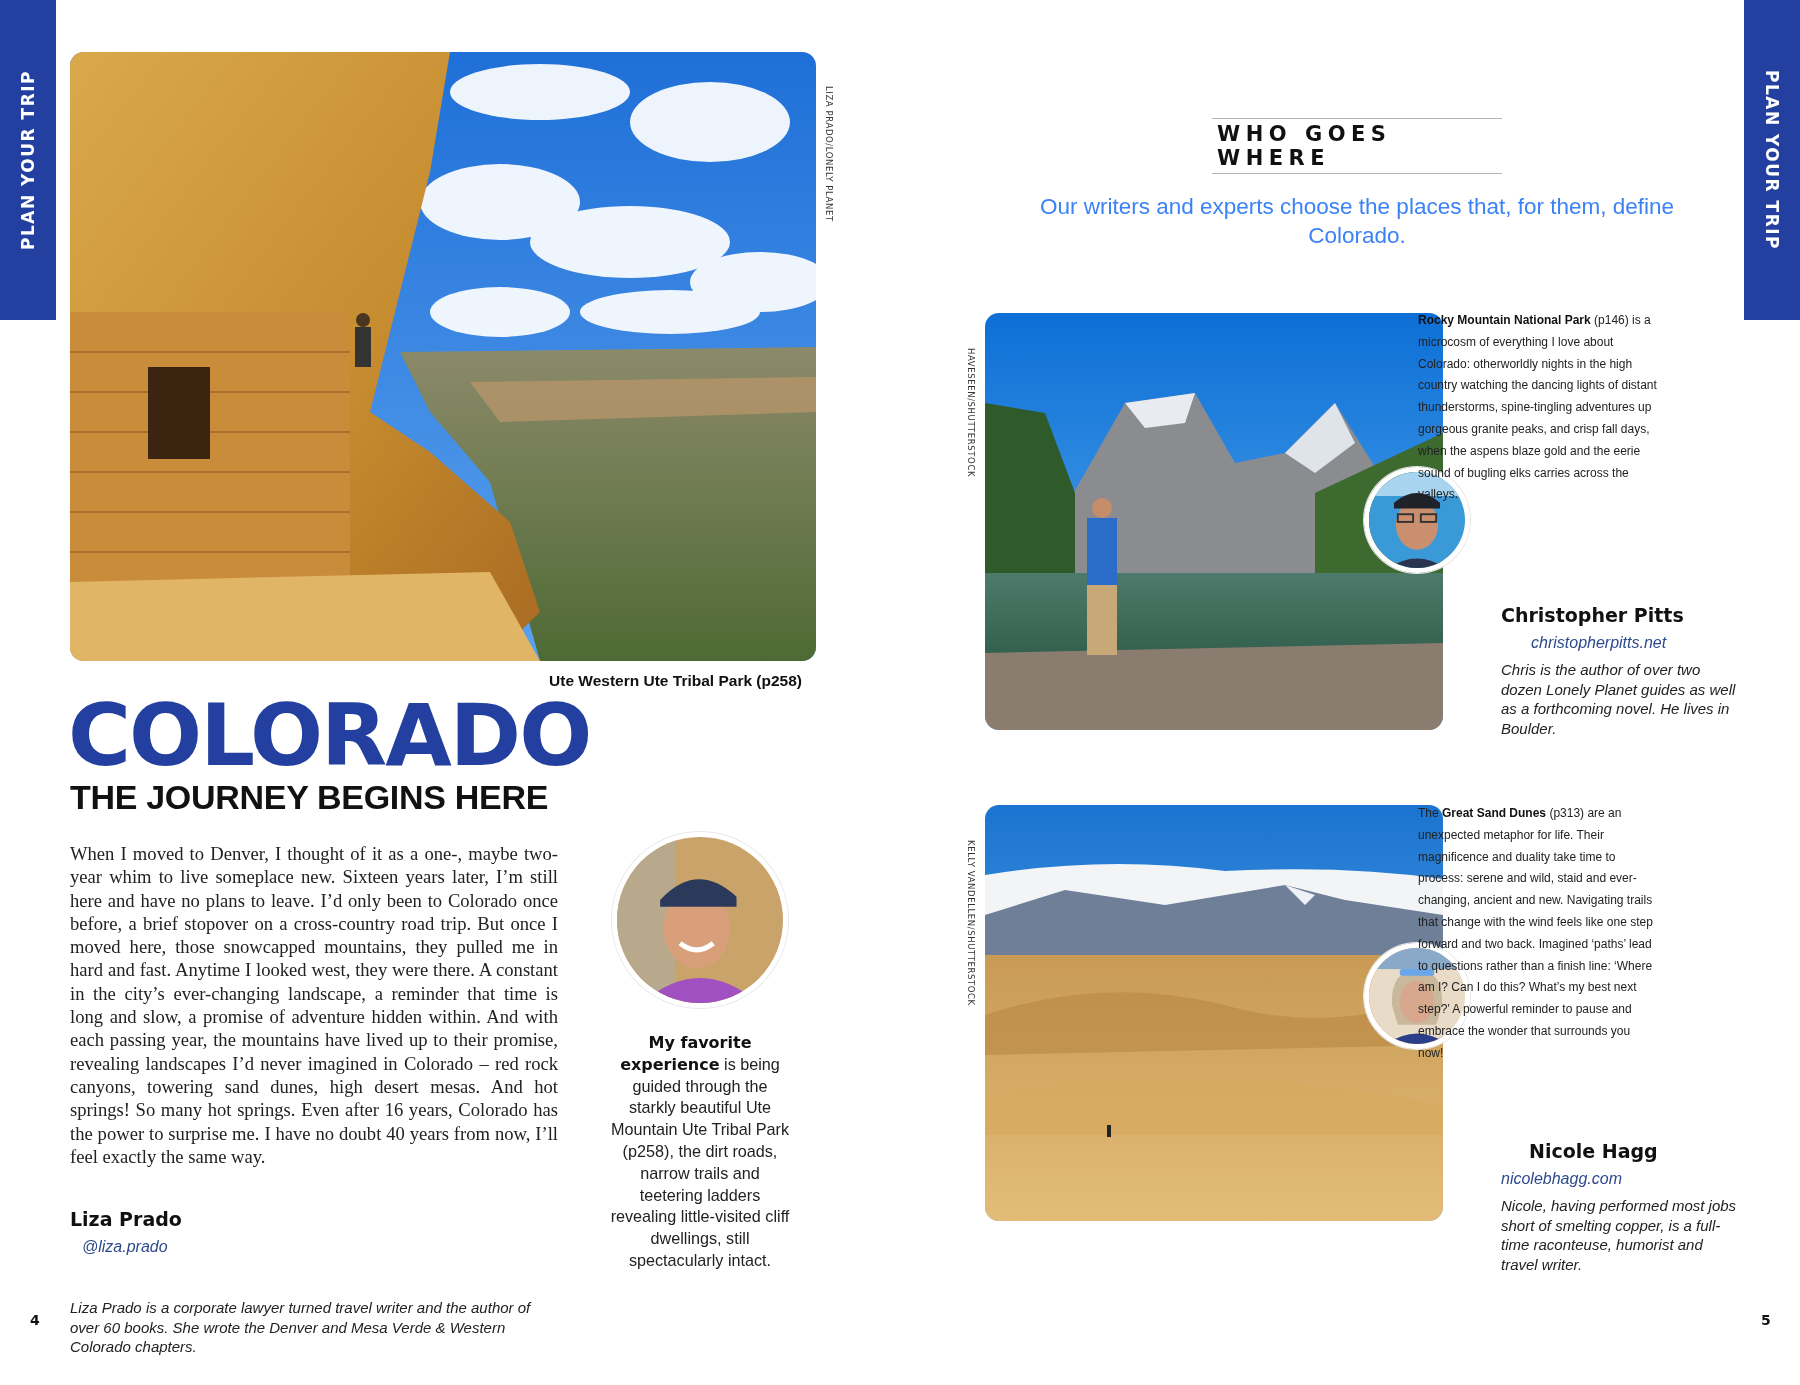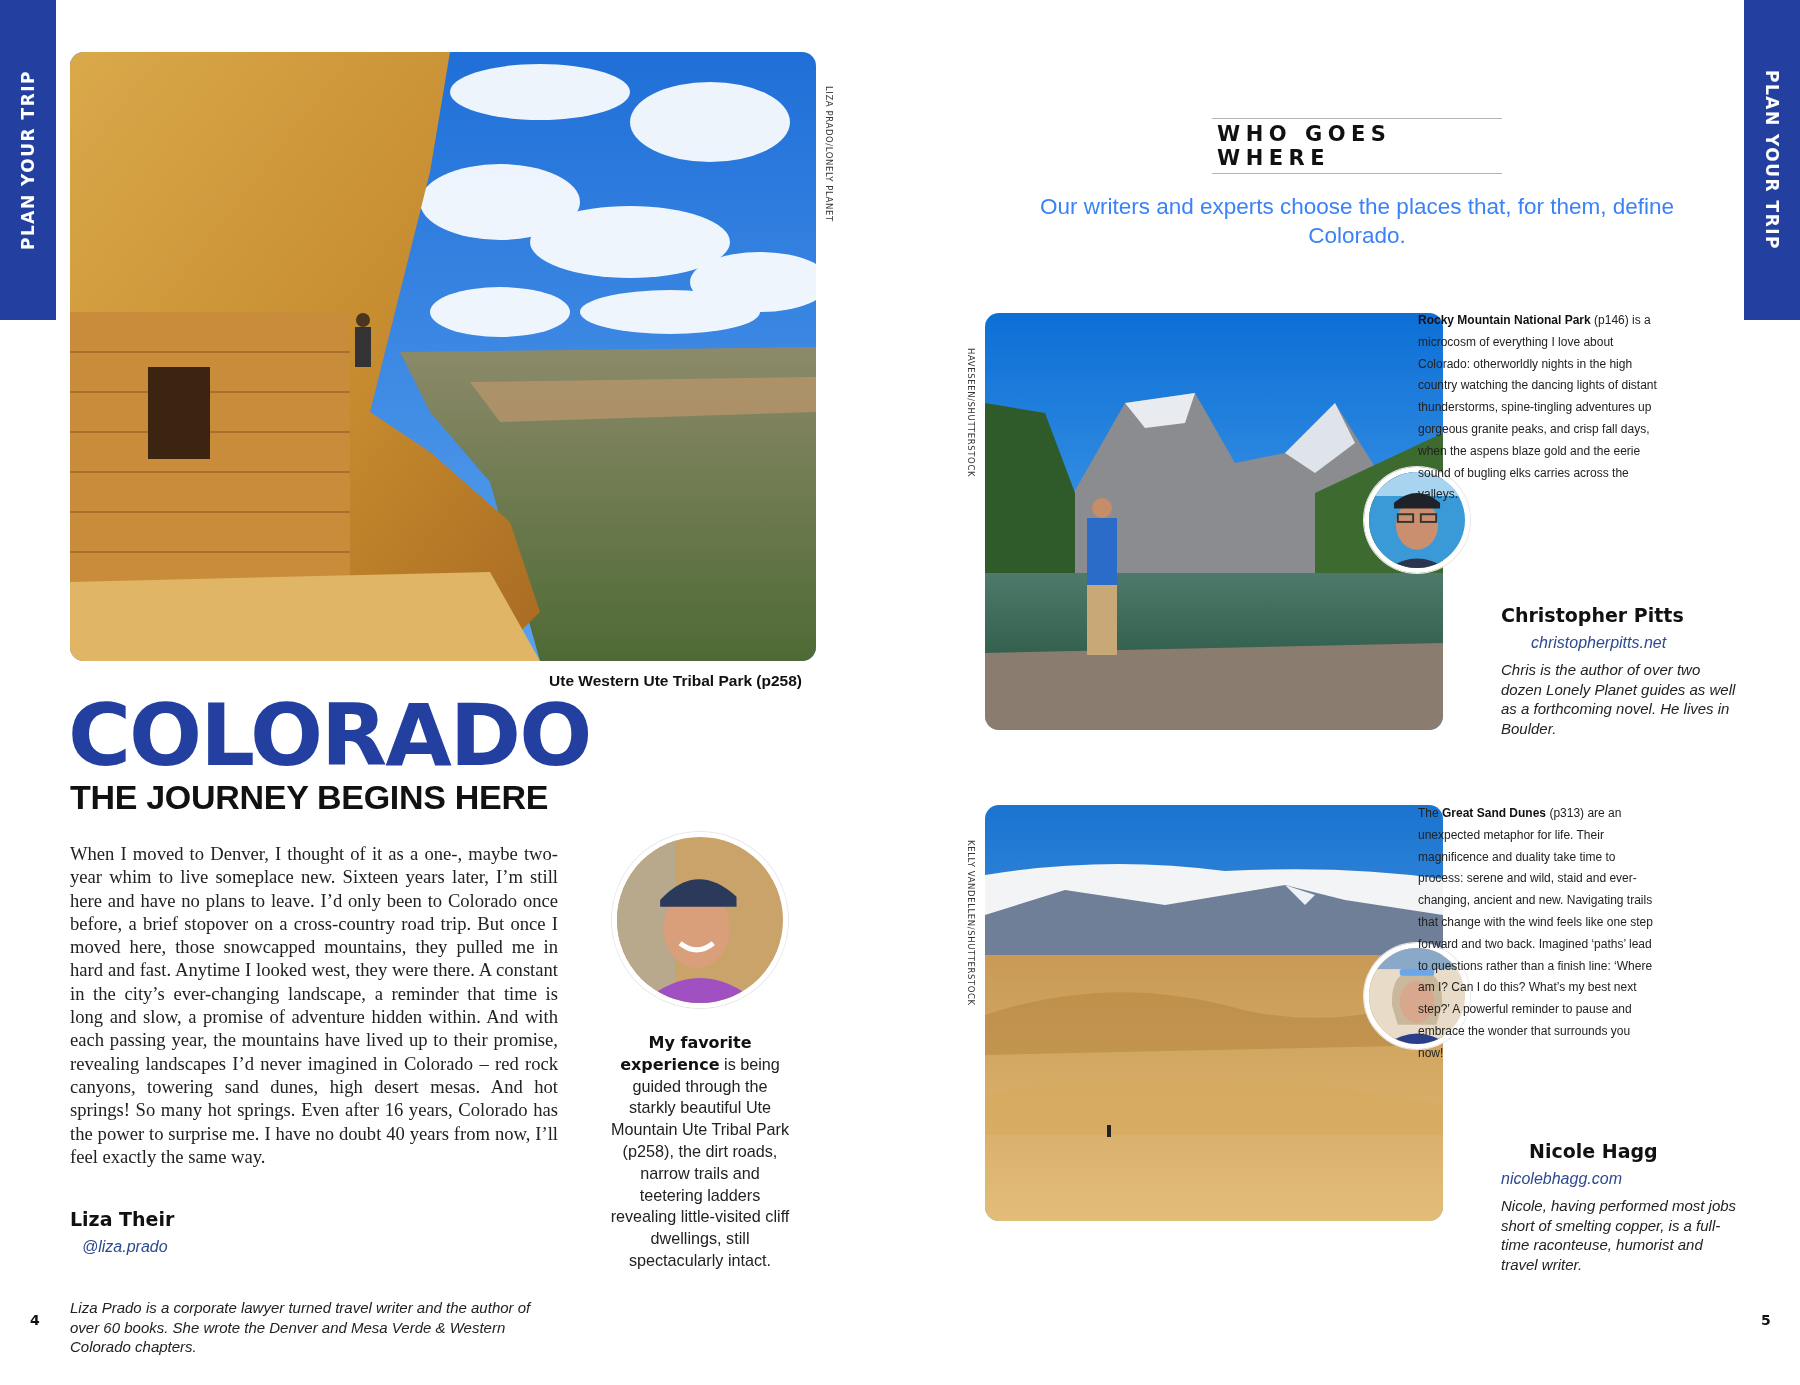--- a/index.html
+++ b/index.html
@@ -156,21 +156,21 @@
   </svg>
 </div>
 <div class="credit" style="left:834px; top:86px;">LIZA PRADO/LONELY PLANET</div>
 <div class="caption">Ute Western Ute Tribal Park (p258)</div>
 
 <div class="title-main">COLORADO</div>
 <div class="title-sub">THE JOURNEY BEGINS HERE</div>
 
 <p class="intro">When I moved to Denver, I thought of it as a one-, maybe two-year whim to live someplace new. Sixteen years later, I’m still here and have no plans to leave. I’d only been to Colorado once before, a brief stopover on a cross-country road trip. But once I moved here, those snowcapped mountains, they pulled me in hard and fast. Anytime I looked west, they were there. A constant in the city’s ever-changing landscape, a reminder that time is long and slow, a promise of adventure hidden within. And with each passing year, the mountains have lived up to their promise, revealing landscapes I’d never imagined in Colorado – red rock canyons, towering sand dunes, high desert mesas. And hot springs! So many hot springs. Even after 16 years, Colorado has the power to surprise me. I have no doubt 40 years from now, I’ll feel exactly the same way.</p>
 
-<div class="author-name" style="left:70px; top:1208px;">Liza Their</div>
+<div class="author-name" style="left:70px; top:1208px;">Liza Prado</div>
 <div class="author-link" style="left:82px; top:1238px;">@liza.prado</div>
 <p class="author-bio" style="left:70px; top:1266px; width:470px;margin-top:32px;">Liza Prado is a corporate lawyer turned travel writer and the author of over 60 books. She wrote the Denver and Mesa Verde &amp; Western Colorado chapters.</p>
 
 <div class="avatar" style="left:612px; top:832px; width:176px; height:176px;">
   <svg viewBox="0 0 100 100">
     <rect width="100" height="100" fill="#c9a36a"></rect>
     <rect x="0" y="0" width="35" height="100" fill="#b8a88c"></rect>
     <path d="M15 100 Q50 70 85 100 Z" fill="#a050c0"></path>
     <ellipse cx="48" cy="55" rx="20" ry="24" fill="#d99f7a"></ellipse>
     <path d="M26 38 Q48 14 72 36 L72 42 L26 42 Z" fill="#2b3a5a"></path>

